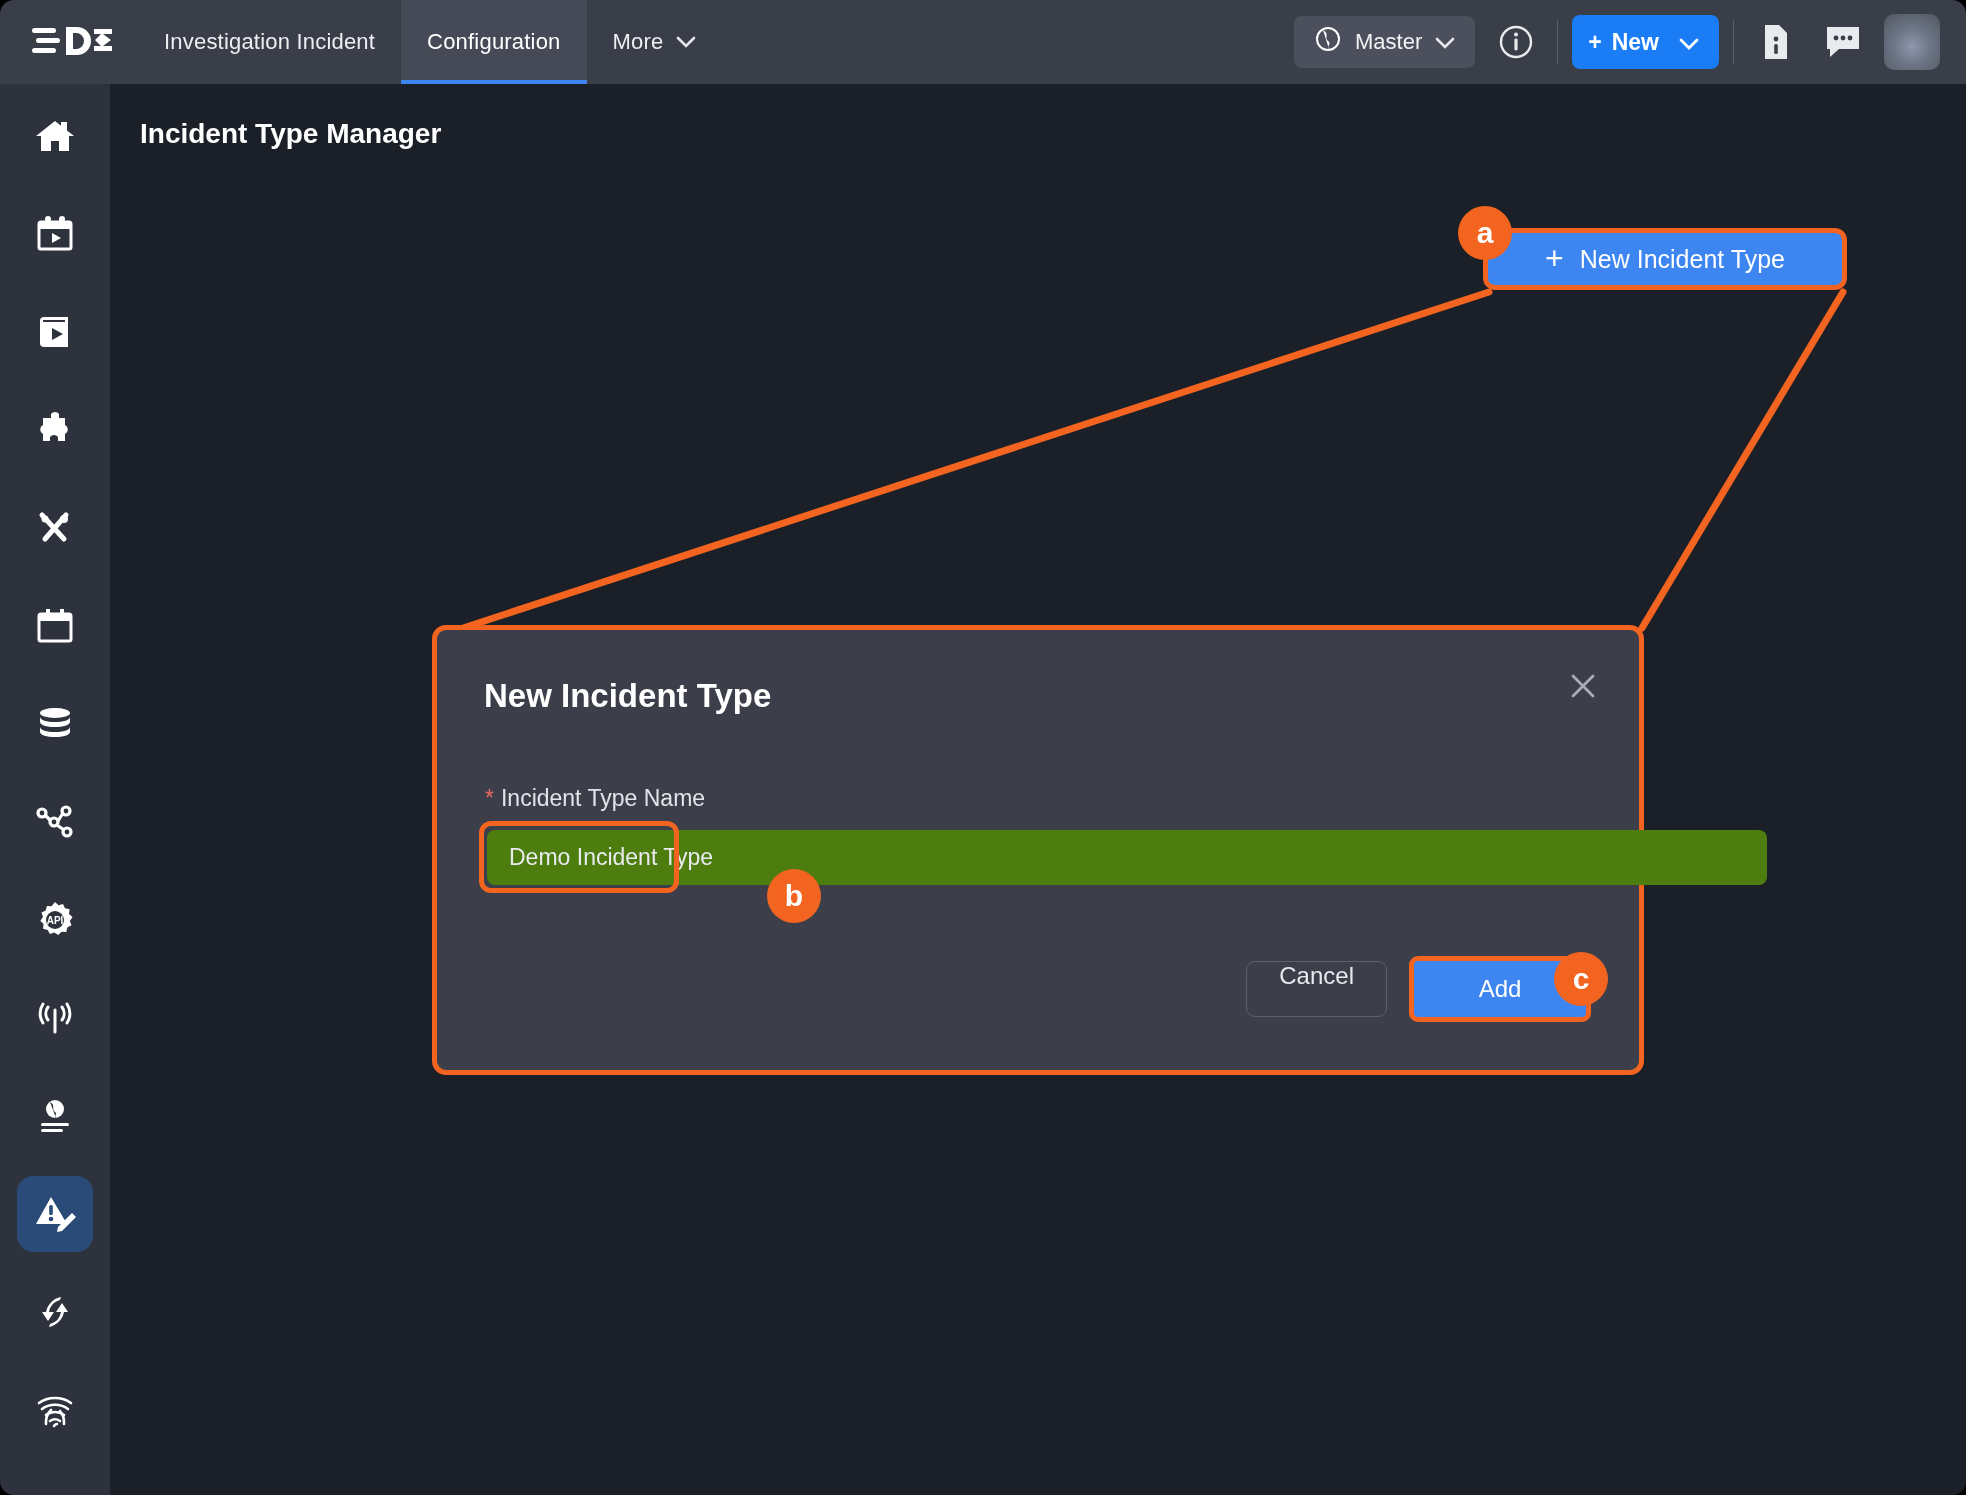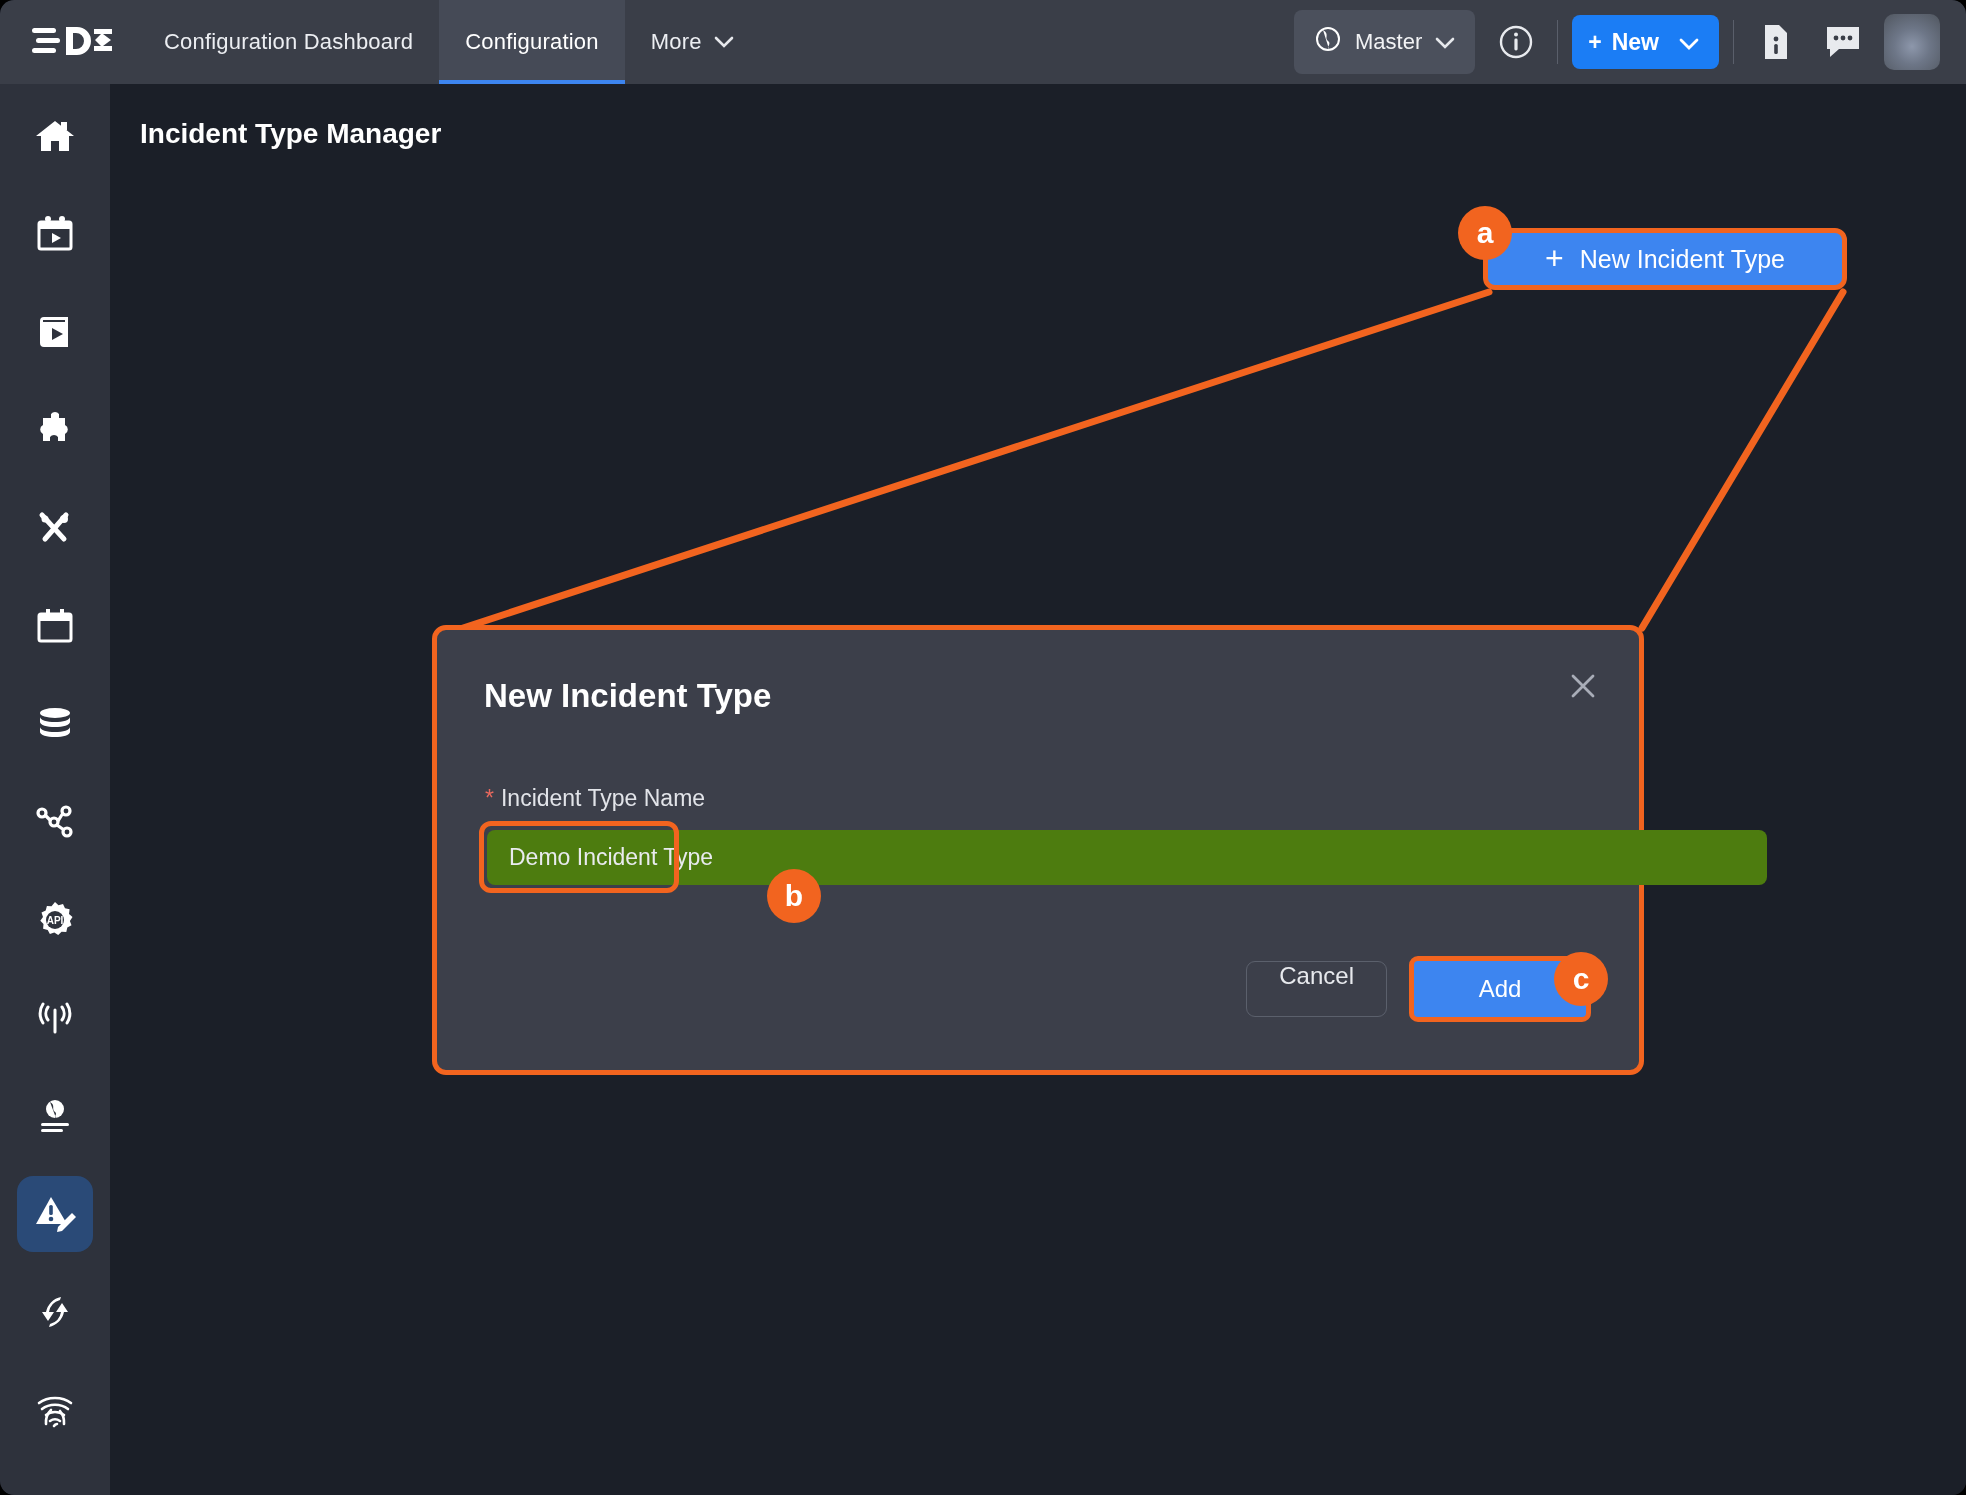--- a/index.html
+++ b/index.html
@@ -37,21 +37,21 @@
   .nav-item.active:after {
     content:""; position:absolute; left:0; bottom:0; width:100%; height:4px;
     background:#3d85f0;
   }
   .nav-item .chev { margin-left: 12px; display:inline-flex; }
   .spacer { flex: 1; }
 
   .master-btn {
     display:flex; align-items:center; gap:13px;
     background:#4b505c; border-radius:8px;
-    height:64px; padding: 0 20px; color:#f2f3f5; font-size:22px;
+    height:52px; padding: 0 20px; color:#f2f3f5; font-size:22px;
   }
   .icon-btn {
     display:flex; align-items:center; justify-content:center;
     width:54px; height:54px; color:#e8eaee;
   }
   .divider-v { width:1px; height:44px; background:#5a5f6b; margin: 0 14px; }
   .new-btn {
     display:flex; align-items:center; gap:10px;
     background:#1b7df5; border-radius:8px; height:54px;
     padding: 0 20px 0 16px; color:#fff; font-size:23px; font-weight:bold;
@@ -192,21 +192,21 @@
           <rect x="0" y="3" width="24" height="5" rx="2.5"></rect>
           <rect x="4" y="13" width="24" height="5" rx="2.5"></rect>
           <rect x="0" y="23" width="24" height="5" rx="2.5"></rect>
           <path d="M34 2 h11 a14 14 0 0 1 0 28 H34 Z M41 8 v16 h3 a8 8 0 0 0 0 -16 Z"></path>
           <path d="M62 2 h18 v5 h-9 l8 6 -8 6 h9 v5 h-18 v-5 h7 l-6 -6 6 -6 h-7 z" transform="translate(0,2)"></path>
         </g>
       </svg>
     </div>
 
     <div class="nav-item first">
-      <span>Configuration Dashboard</span>
+      <span>Investigation Incident</span>
     </div>
     <div class="nav-item active">
       <span>Configuration</span>
     </div>
     <div class="nav-item">
       <span>More</span>
       <span class="chev">
         <svg width="20" height="12" viewBox="0 0 20 12">
             <path d="M2 2 L10 10 L18 2" stroke="#e6e8ec" stroke-width="2.6" fill="none" stroke-linecap="round"></path>
           </svg>

